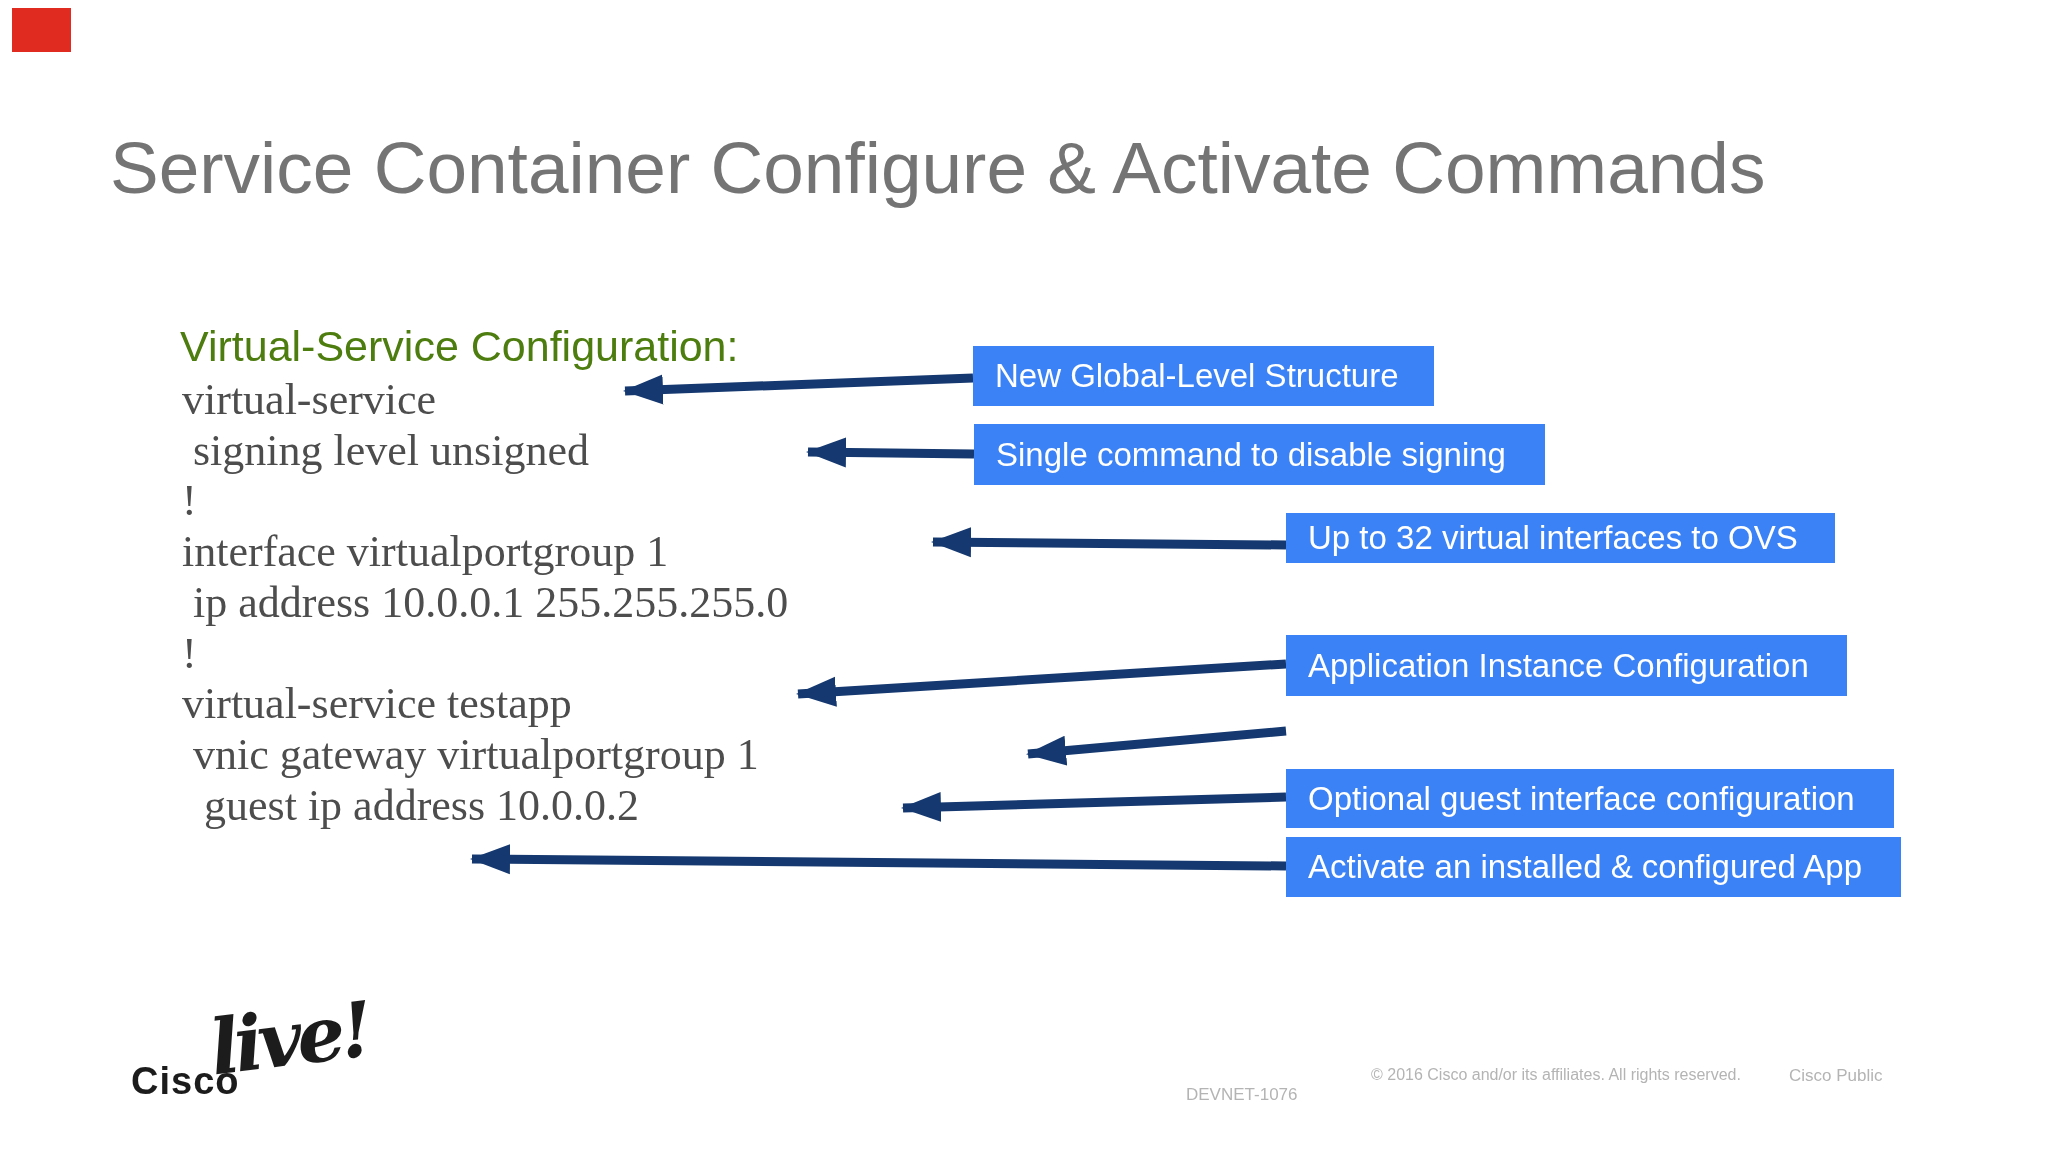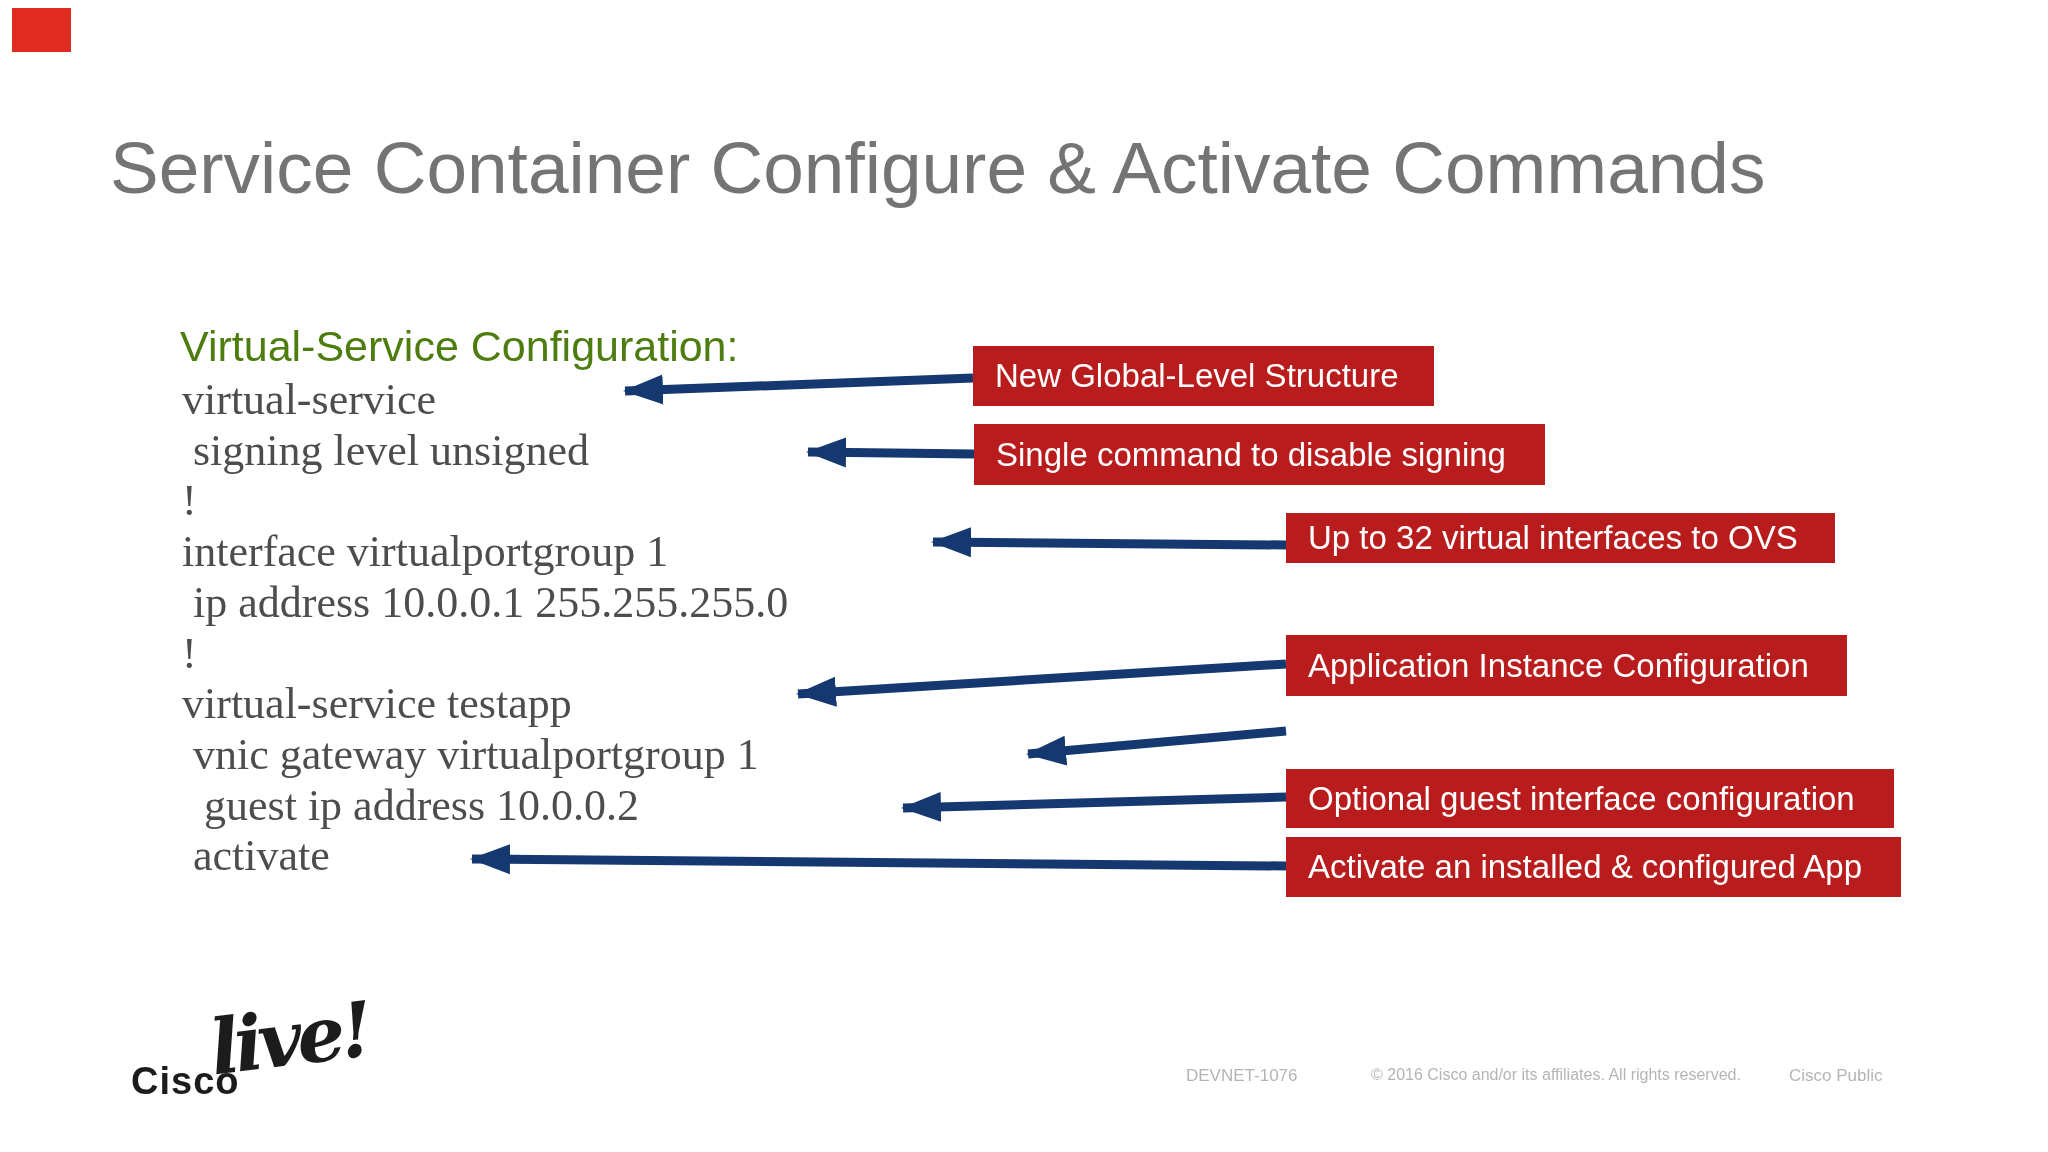--- a/index.html
+++ b/index.html
@@ -57,21 +57,21 @@
   .arrows {
     position: absolute;
     left: 0;
     top: 0;
     width: 2048px;
     height: 1152px;
     pointer-events: none;
   }
   .callout {
     position: absolute;
-    background: #b91c1c;
+    background: #3b82f6;
     color: #ffffff;
     font-size: 33px;
     white-space: nowrap;
     display: flex;
     align-items: center;
     padding-left: 22px;
     box-sizing: border-box;
   }
   .c1 { left: 973px;  top: 346px; width: 461px; height: 60px; }
   .c2 { left: 974px;  top: 424px; width: 571px; height: 61px; }
@@ -109,21 +109,21 @@
     color: #1c1c1c;
     transform: rotate(-7deg);
   }
   .footer-text {
     position: absolute;
     top: 1066px;
     font-size: 17px;
     color: #b4b4b4;
     white-space: nowrap;
   }
-  .f-session   { left: 1186px; }
+  .f-session   { left: 1186px; margin-top: 19px; }
   .f-copyright { left: 1371px; font-size: 16px; }
   .f-public    { left: 1789px; }
 </style>
 </head>
 <body>
 
 <div class="slide">
 
   <div class="corner-red"></div>
 
@@ -134,21 +134,20 @@
   <div class="code-block">
     <div class="code-line">virtual-service</div>
     <div class="code-line"> signing level unsigned</div>
     <div class="code-line">!</div>
     <div class="code-line">interface virtualportgroup 1</div>
     <div class="code-line"> ip address 10.0.0.1 255.255.255.0</div>
     <div class="code-line">!</div>
     <div class="code-line">virtual-service testapp</div>
     <div class="code-line"> vnic gateway virtualportgroup 1</div>
     <div class="code-line">  guest ip address 10.0.0.2</div>
-    <div class="code-line"> activate</div>
   </div>
 
   <svg class="arrows" viewBox="0 0 2048 1152" xmlns="http://www.w3.org/2000/svg">
     <defs>
       <marker id="ah" markerUnits="userSpaceOnUse" markerWidth="44" markerHeight="36" refX="38" refY="17" orient="auto">
         <path d="M0,2 L40,17 L0,32 Z" fill="#14386f"></path>
       </marker>
     </defs>
     <line x1="973" y1="378" x2="625" y2="391" stroke="#14386f" stroke-width="9" marker-end="url(#ah)"></line>
     <line x1="974" y1="454" x2="808" y2="452" stroke="#14386f" stroke-width="9" marker-end="url(#ah)"></line>

